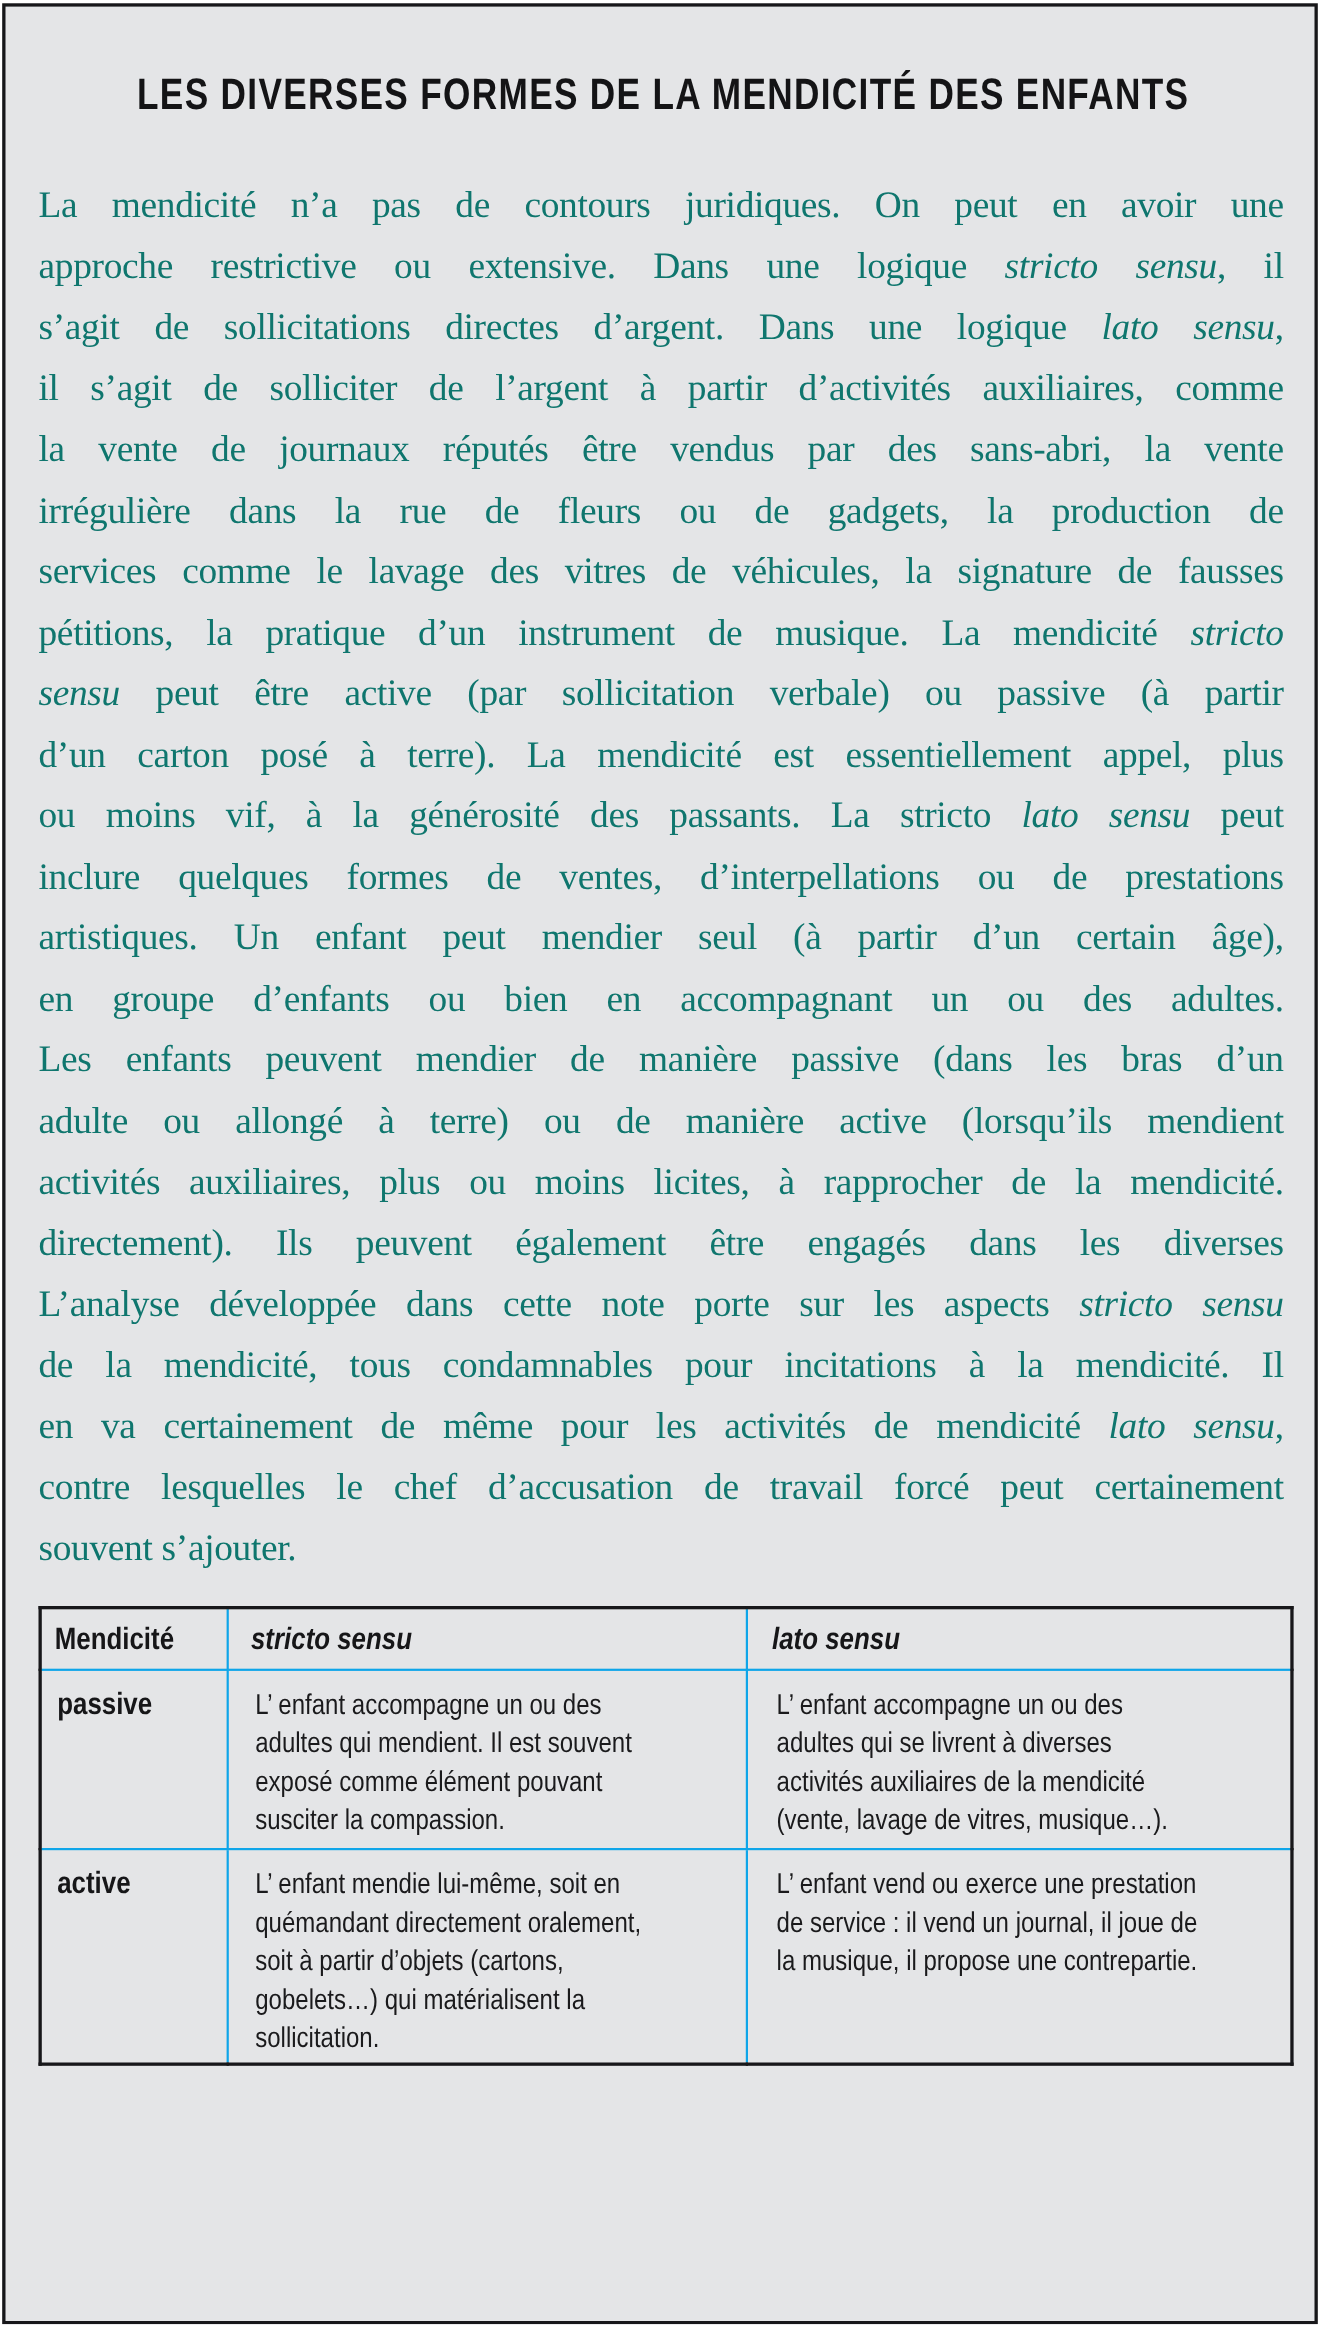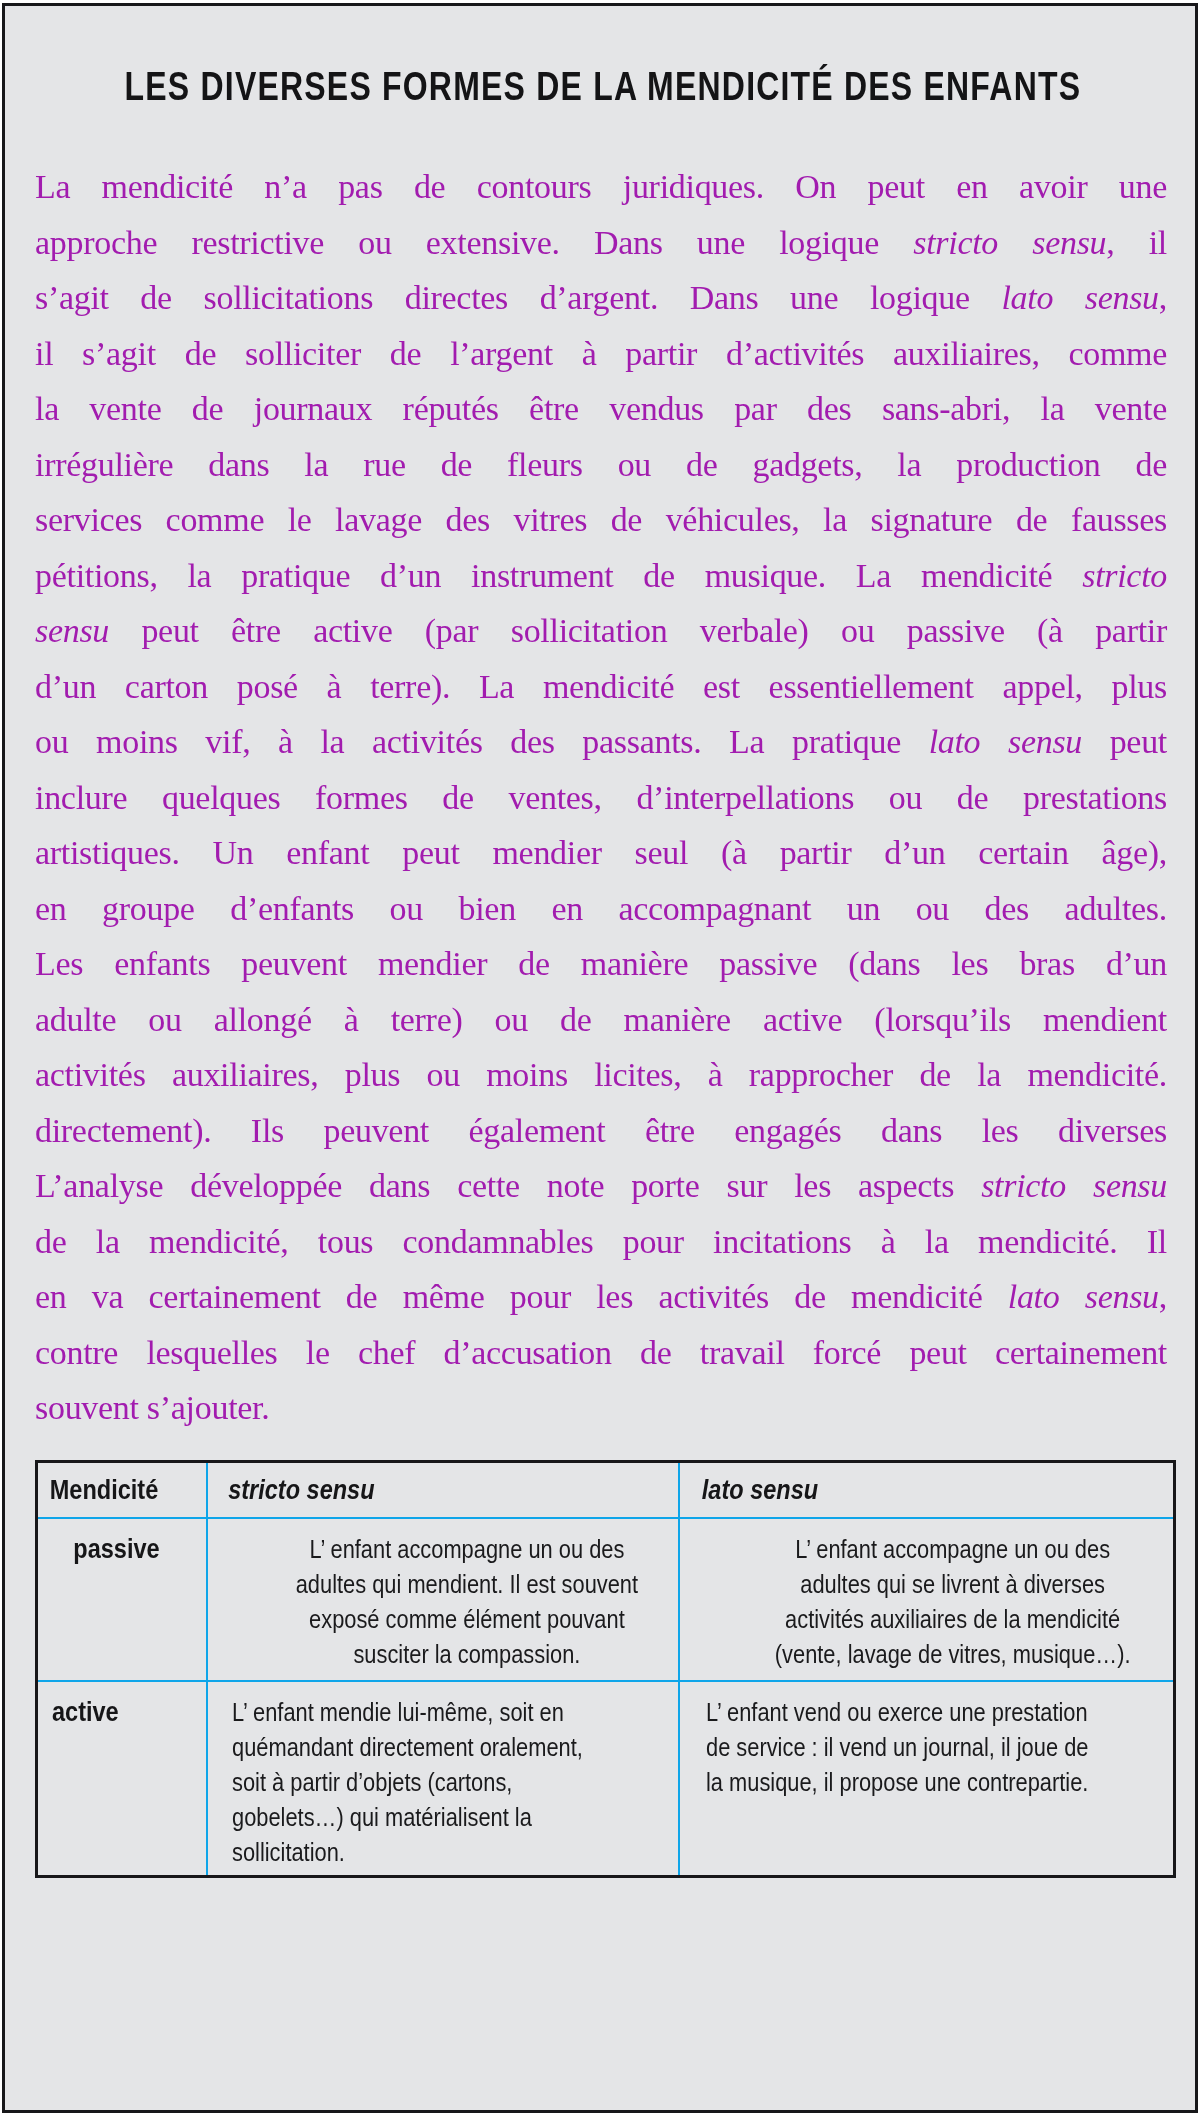--- a/index.html
+++ b/index.html
@@ -24,21 +24,21 @@
     transform:scaleX(0.80);
     transform-origin:50% 50%;
     color:#141416;
   }
   .paragraph {
     margin:50px 28px 0 30px;
     font-family:"Liberation Serif","DejaVu Serif",serif;
     font-size:34px;
     line-height:55.5px;
     letter-spacing:-0.3px;
-    color:#a21caf;
+    color:#0f766e;
   }
   .paragraph .line { text-align:justify; text-align-last:justify; }
   .paragraph .line.last-line { text-align:justify; text-align-last:left; }
   .it { font-style:italic; }
   .caption-wrap { margin:70px 30px 0 30px; }
   .caption {
     display:inline-block;
     font-weight:bold;
     font-size:30px;
     white-space:nowrap;
@@ -54,21 +54,21 @@
     border:3px solid #17171a;
   }
   table.mendicite th, table.mendicite td {
     border:2px solid #0ea5e9;
     vertical-align:top;
     padding:0;
     overflow:hidden;
   }
   col.c1 { width:170px; } col.c2 { width:472px; } col.c3 { width:496px; }
   tr.hdr { height:57px; }
-  tr.r1 { height:163px;text-align:center; }
+  tr.r1 { height:163px; }
   tr.r2 { height:195px; }
   .hcell {
     font-weight:bold; font-size:28px; white-space:nowrap;
     transform:scaleX(0.84); transform-origin:0 50%;
     padding:0;
   }
   th { text-align:left; vertical-align:middle !important; }
   .pad1 { padding-left:14px; } .pad2 { padding-left:24px; } .pad3 { padding-left:26px; }
   .hcell.hi { font-style:italic; }
   .rowlabel {
@@ -98,21 +98,21 @@
       <div class="line"><span>La mendicité n’a pas de contours juridiques. On peut en avoir une</span></div>
       <div class="line"><span>approche restrictive ou extensive. Dans une logique </span><span class="it">stricto sensu</span><span>, il</span></div>
       <div class="line"><span>s’agit de sollicitations directes d’argent. Dans une logique </span><span class="it">lato sensu</span><span>,</span></div>
       <div class="line"><span>il s’agit de solliciter de l’argent à partir d’activités auxiliaires, comme</span></div>
       <div class="line"><span>la vente de journaux réputés être vendus par des sans-abri, la vente</span></div>
       <div class="line"><span>irrégulière dans la rue de fleurs ou de gadgets, la production de</span></div>
       <div class="line"><span>services comme le lavage des vitres de véhicules, la signature de fausses</span></div>
       <div class="line"><span>pétitions, la pratique d’un instrument de musique. La mendicité </span><span class="it">stricto</span></div>
       <div class="line"><span class="it">sensu</span><span> peut être active (par sollicitation verbale) ou passive (à partir</span></div>
       <div class="line"><span>d’un carton posé à terre). La mendicité est essentiellement appel, plus</span></div>
-      <div class="line"><span>ou moins vif, à la activités des passants. La pratique </span><span class="it">lato sensu</span><span> peut</span></div>
+      <div class="line"><span>ou moins vif, à la générosité des passants. La stricto </span><span class="it">lato sensu</span><span> peut</span></div>
       <div class="line"><span>inclure quelques formes de ventes, d’interpellations ou de prestations</span></div>
       <div class="line"><span>artistiques. Un enfant peut mendier seul (à partir d’un certain âge),</span></div>
       <div class="line"><span>en groupe d’enfants ou bien en accompagnant un ou des adultes.</span></div>
       <div class="line"><span>Les enfants peuvent mendier de manière passive (dans les bras d’un</span></div>
       <div class="line"><span>adulte ou allongé à terre) ou de manière active (lorsqu’ils mendient</span></div>
       <div class="line"><span>activités auxiliaires, plus ou moins licites, à rapprocher de la mendicité.</span></div>
       <div class="line"><span>directement). Ils peuvent également être engagés dans les diverses</span></div>
       <div class="line"><span>L’analyse développée dans cette note porte sur les aspects </span><span class="it">stricto sensu</span></div>
       <div class="line"><span>de la mendicité, tous condamnables pour incitations à la mendicité. Il</span></div>
       <div class="line"><span>en va certainement de même pour les activités de mendicité </span><span class="it">lato sensu</span><span>,</span></div>

